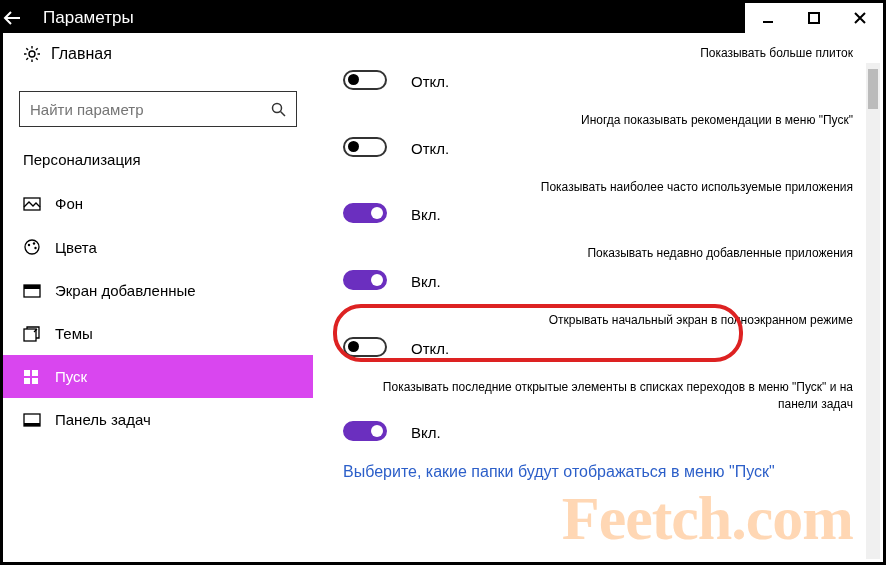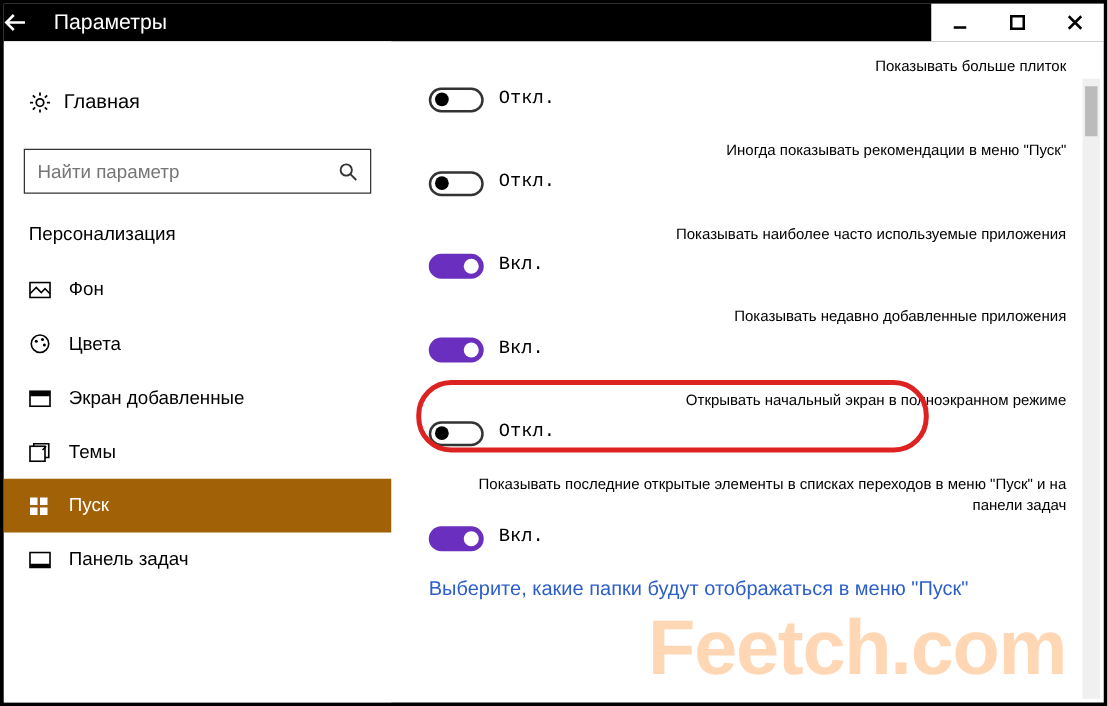--- a/index.html
+++ b/index.html
@@ -54,21 +54,21 @@
   }
   .content {
     display: flex;
     flex: 1;
     overflow: hidden;
     position: relative;
   }
   .sidebar {
     width: 310px;
     border-right: 0px;
-    padding-top: 32px;
+    padding-top: 4px;
     background: #fff;
   }
   .home {
     display: flex;
     align-items: center;
     padding: 8px 20px 16px 20px;
     font-size: 16px;
   }
   .home .icon { width: 28px; }
   .searchbox {
@@ -94,43 +94,42 @@
   }
   .navitem {
     display: flex;
     align-items: center;
     padding: 13px 20px;
     font-size: 15px;
     cursor: pointer;
   }
   .navitem .icon { width: 32px; font-size: 16px; }
   .navitem.active {
-    background: #a16207;
+    background: #d946ef;
     color: #fff;
   }
   .main {
     flex: 1;
     padding: 12px 30px 10px 30px;
     overflow-y: auto;
     position: relative;
   }
   .setting {
     margin-bottom: 22px;
   }
   .setting-label {
     font-size: 12px;
     margin-bottom: 8px;
     line-height: 1.4;
     text-align: right;
   }
   .toggle-row {
     display: flex;
-    align-items: flex-start;
-    gap: 12px;
-    font-family: Liberation Mono, monospace;
+    align-items: flex-end;
+    gap: 24px;
   }
   .toggle {
     width: 44px;
     height: 20px;
     border-radius: 10px;
     position: relative;
     display: inline-block;
   }
   .toggle.off {
     border: 2px solid #333;
@@ -192,21 +191,21 @@
   }
   .watermark {
     position: absolute;
     right: 30px;
     bottom: 8px;
     font-size: 62px;
     font-weight: bold;
     color: rgba(255,140,40,0.35);
     letter-spacing: -1px;
     pointer-events: none;
-    font-family: Liberation Sans, sans-serif;
+    font-family: Liberation Serif, serif;
     margin-top: 44px;
   }
   svg { display: block; }
 </style>
 </head>
 <body>
 
 <div class="window">
 
   <div class="titlebar">

